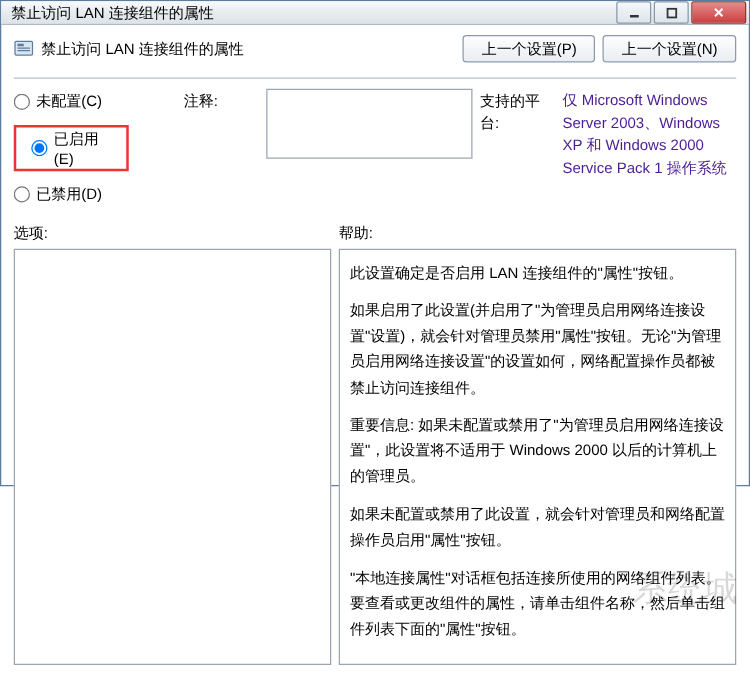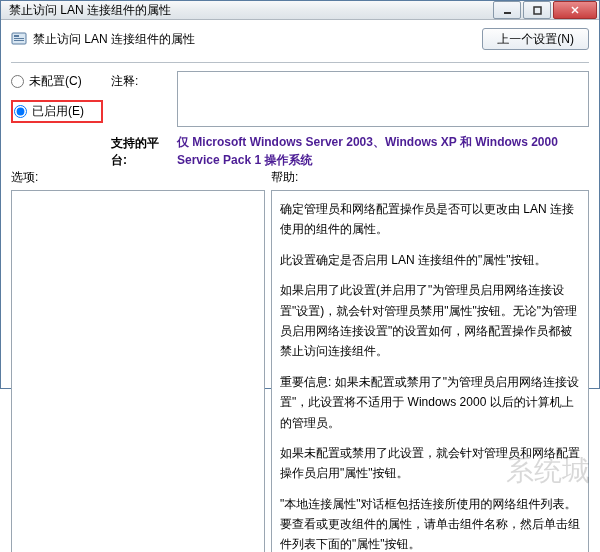--- a/index.html
+++ b/index.html
@@ -18,30 +18,30 @@
 .policy-icon { width: 16px; height: 16px; }
 .policy-title { flex: 1; }
 .navbtn { height: 22px; padding: 0 14px; background: linear-gradient(#fdfdfd,#e9eef3); border: 1px solid #8a9aac; border-radius: 3px; font-family: inherit; font-size: 12px; cursor: pointer; }
 
 hr.sep { border: none; border-top: 1px solid #b8c0c8; margin: 4px 0 8px 0; }
 
 .upper { display: flex; gap: 8px; }
 .radiocol { width: 92px; display: flex; flex-direction: column; gap: 10px; padding-top: 2px; }
 .radioitem { display: flex; align-items: center; gap: 5px; }
 .radioitem input[type=radio] { width: 13px; height: 13px; }
-.hlred { border: 2px solid #e33; padding: 1px 1px; display: inline-flex; align-items: center; gap: 5px; }
+.hlred { border: 2px solid #e33; padding: 1px 12px; display: inline-flex; align-items: center; gap: 5px; }
 
-.rightcol { flex: 1; display: flex; flex-direction: column; gap: 6px; }
+.rightcol { flex: 1; display: flex; gap: 6px; margin-left: 36px; }
 .comment-row { display: flex; gap: 6px; }
 .row-label { width: 60px; padding-top: 2px; }
 .comment-box { flex: 1; height: 56px; border: 1px solid #9aa6b2; background: #fff; padding: 2px 4px; resize: none; font-family: inherit; font-size: 12px; }
-.platform-row { display: flex; gap: 6px; font-weight: bold; }
+.platform-row { display: flex; gap: 6px; }
 .platform-text { flex: 1; color: #4c1d95; line-height: 1.5; }
 
-.labels-row { display: flex; margin-bottom: 4px; }
+.labels-row { display: flex; margin-top: 14px; margin-bottom: 4px; }
 .labels-row .left { width: 260px; }
 
 .panels { display: flex; gap: 6px; flex: 1; min-height: 0; }
 .panel { border: 1px solid #9aa6b2; background: #fff; padding: 8px; overflow: hidden; }
 .panel.left { width: 254px; }
 .panel.right { flex: 1; overflow-y: auto; line-height: 1.7; }
 .panel.right p { margin-bottom: 10px; }
 
 .watermark { position: absolute; right: 10px; bottom: 62px; opacity: 0.15; font-size: 28px; pointer-events: none; margin-top: 24px; }
 </style>
@@ -74,37 +74,42 @@
     <div class="header-row">
       <span class="policy-icon">
         <svg width="16" height="16">
             <rect x="1" y="2" width="14" height="11" rx="1" fill="#d8e6f2" stroke="#5a7ca0"></rect>
             <rect x="3" y="4" width="5" height="2" fill="#5a7ca0"></rect>
             <rect x="3" y="7" width="10" height="1" fill="#5a7ca0"></rect>
             <rect x="3" y="9" width="10" height="1" fill="#5a7ca0"></rect>
           </svg>
       </span>
       <span class="policy-title">禁止访问 LAN 连接组件的属性</span>
+      <button class="navbtn"><span>上一个设置(P)</span></button>
       <button class="navbtn"><span>上一个设置(N)</span></button>
     </div>
 
     <hr class="sep">
 
     <div class="upper">
       <div class="radiocol">
         <label class="radioitem">
           <input type="radio" name="state" style="">
           <span>未配置(C)</span>
         </label>
         <span class="hlred">
           <label class="radioitem">
             <input type="radio" name="state" checked="" style="">
             <span>已启用(E)</span>
           </label>
         </span>
+        <label class="radioitem">
+          <input type="radio" name="state" style="">
+          <span>已禁用(D)</span>
+        </label>
       </div>
 
       <div class="rightcol">
         <div class="comment-row">
           <div class="row-label">注释:</div>
           <textarea class="comment-box" style=""></textarea>
         </div>
         <div class="platform-row">
           <div class="row-label">支持的平台:</div>
           <div class="platform-text">仅 Microsoft Windows Server 2003、Windows XP 和 Windows 2000 Service Pack 1 操作系统</div>
@@ -113,21 +118,20 @@
     </div>
 
     <div class="labels-row">
       <div class="left">选项:</div>
       <div>帮助:</div>
     </div>
 
     <div class="panels">
       <div class="panel left"></div>
       <div class="panel right">
-        <p>确定管理员和网络配置操作员是否可以更改由 LAN 连接使用的组件的属性。</p>
         <p>此设置确定是否启用 LAN 连接组件的"属性"按钮。</p>
         <p>如果启用了此设置(并启用了"为管理员启用网络连接设置"设置)，就会针对管理员禁用"属性"按钮。无论"为管理员启用网络连接设置"的设置如何，网络配置操作员都被禁止访问连接组件。</p>
         <p>重要信息: 如果未配置或禁用了"为管理员启用网络连接设置"，此设置将不适用于 Windows 2000 以后的计算机上的管理员。</p>
         <p>如果未配置或禁用了此设置，就会针对管理员和网络配置操作员启用"属性"按钮。</p>
         <p>"本地连接属性"对话框包括连接所使用的网络组件列表。要查看或更改组件的属性，请单击组件名称，然后单击组件列表下面的"属性"按钮。</p>
       </div>
     </div>
 
     <div class="watermark">系统城</div>
   </div>

